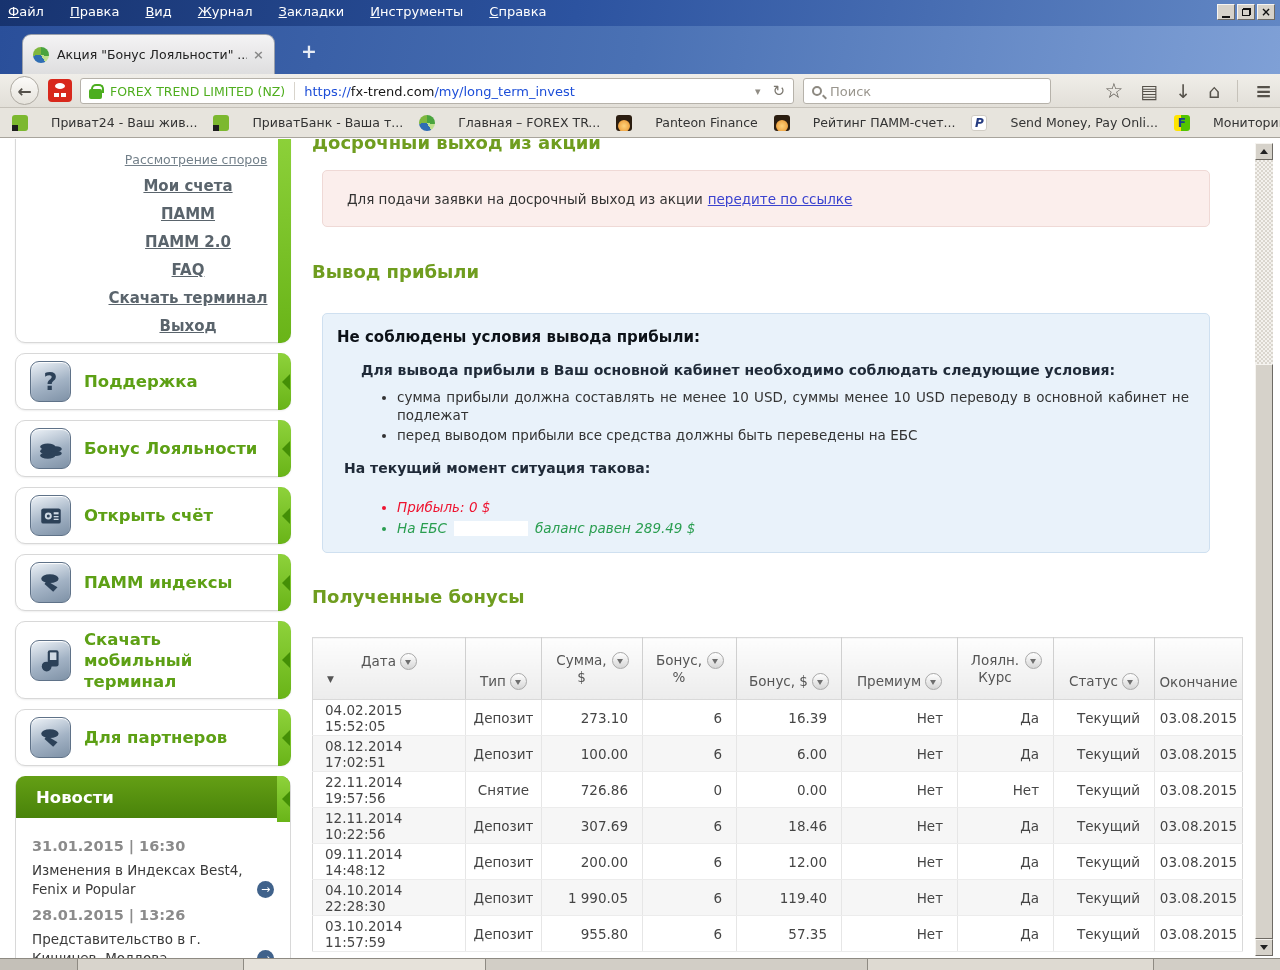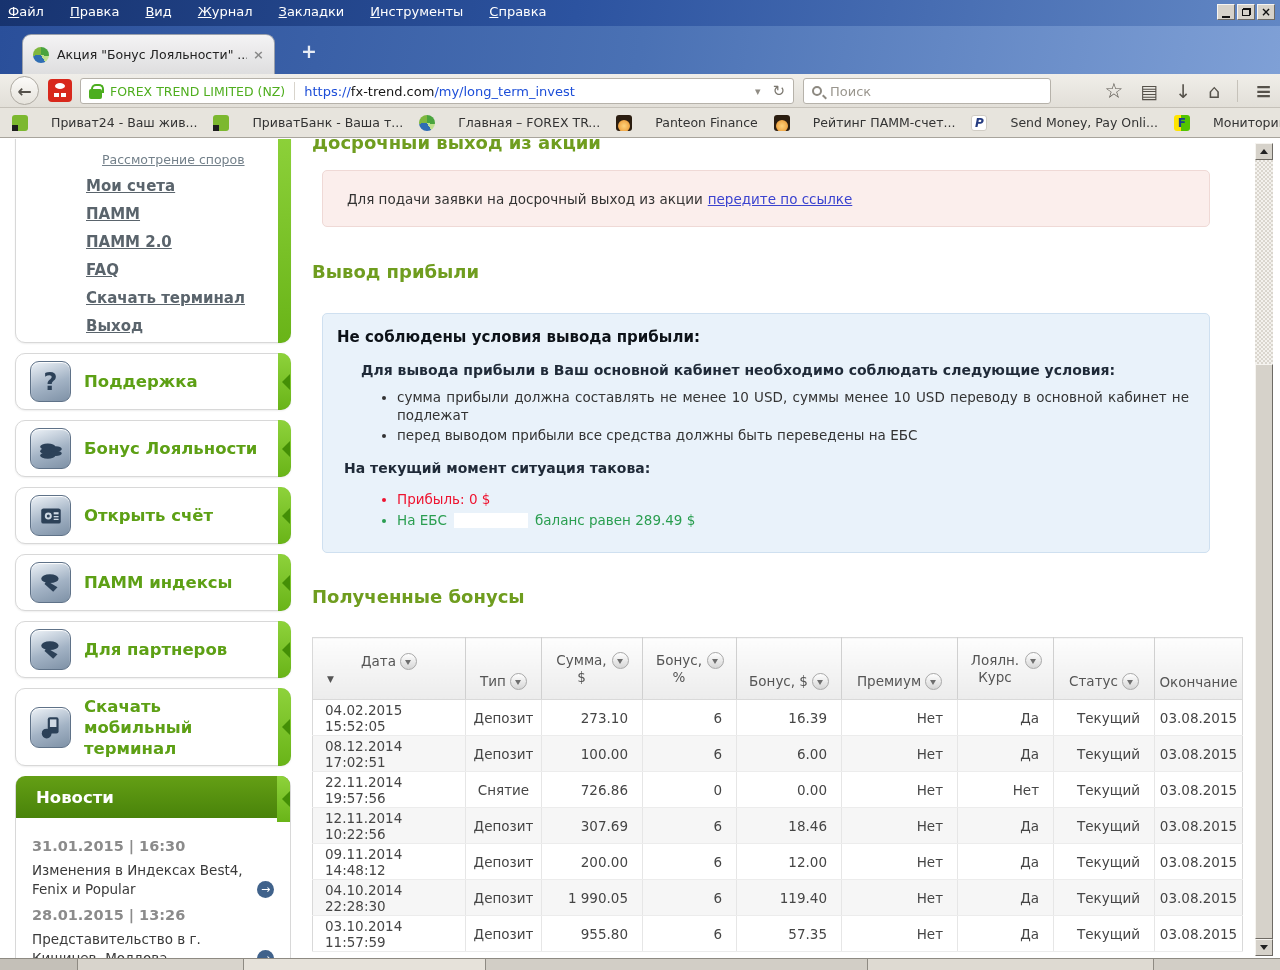--- a/index.html
+++ b/index.html
@@ -98,21 +98,21 @@
   .page { position:absolute; left:0; top:139px; width:1280px; height:819px; background:#fff; overflow:hidden; }
 
   
   .sidebar { position:absolute; left:15px; top:-12px; width:276px; display:flex; flex-direction:column; gap:10px; }
   .sbox { position:relative; background:#fff; border:1px solid #d8d8d8; border-radius:10px;
     box-shadow:0 1px 2px rgba(0,0,0,0.07); }
   .sbox::after { content:""; position:absolute; top:-1px; right:-1px; bottom:-1px; width:13px;
     background:linear-gradient(#8ed23b,#69b418); border-radius:0 10px 10px 0; }
   .notch { position:absolute; right:0; top:50%; margin-top:-8px; width:0; height:0; z-index:2;
     border:8px solid transparent; border-right:8px solid #448f06; }
-  .box-links { height:216px; padding:24px 0 0 70px; }
+  .box-links { height:216px; padding:24px 0 0 70px;text-align:center; }
   .top-link { display:block; font-size:12.5px; color:#73808a; text-decoration:underline;
     margin:0 0 10px 16px; }
   .side-link { display:block; font-size:15px; font-weight:bold; color:#5a646c;
     text-decoration:underline; margin-bottom:10px; }
   .sbtn { height:57px; display:flex; align-items:center; padding:0 24px 0 14px; }
   .sbtn.tall { height:78px; }
   .sicon { width:41px; height:41px; border-radius:9px; flex:none;
     background:linear-gradient(160deg,#eef3f8,#a3b3c5 55%,#7e91a6); border:1px solid #5f7288;
     box-shadow:inset 0 1px 1px #fff; display:flex; align-items:center; justify-content:center;
     color:#2c4158; font-weight:bold; }
@@ -144,21 +144,21 @@
     border:1px solid #efd9d6; border-radius:5px; display:flex; align-items:center; padding-left:24px;
     font-size:13.5px; color:#333; }
   .pink-link { color:#3b43cf; text-decoration:underline; margin-left:5px; }
   .bluebox { position:absolute; left:12px; top:174px; width:888px; height:240px; background:#e9f2fa;
     border:1px solid #cfe0f0; border-radius:5px; padding:14px 20px 0 14px; font-size:13.5px; color:#333; }
   .bb-title { font-weight:bold; color:#0d1218; font-size:15px; }
   .bb-intro { font-weight:bold; color:#1f2a38; font-size:14px; margin:16px 0 0 24px; }
   .bb-list { margin-top:11px; padding-left:60px; }
   .bb-list li { text-align:justify; line-height:17.5px; margin-bottom:3px; }
   .bb-cur { font-weight:bold; color:#1f2a38; font-size:14px; margin:15px 0 0 7px; }
-  .bb-status { margin-top:13px; padding-left:60px; }
+  .bb-status { margin-top:21px; padding-left:60px;font-style:italic; }
   .bb-status li { line-height:21px; }
   .li-red { color:#ee1430; }
   .li-green { color:#2a9e50; }
   .redact { display:inline-block; width:74px; height:15px; background:#fff; vertical-align:middle;
     margin:0 7px; }
 
   
   .btable { position:absolute; left:2px; top:498px; width:930px; border-collapse:collapse;
     table-layout:fixed; font-size:13.5px; color:#454545; border:1px solid #d9d9d9; background:#fff; }
   .btable th { height:62px; background:linear-gradient(#fdfdfd,#ececec); border-right:1px solid #d0d0d0;
@@ -354,40 +354,40 @@
       <div class="sbox sbtn">
         <span class="sicon">
           <svg width="26" height="26" viewBox="0 0 24 24" fill="#2c4158">
               <ellipse cx="11" cy="8" rx="8" ry="4"></ellipse>
               <path d="M8 10 L18 16 L14 20 L6 13 Z"></path>
             </svg>
         </span>
         <span class="sbtn-label">ПАММ индексы</span>
         <span class="notch"></span>
       </div>
-      <div class="sbox sbtn">
-        <span class="sicon">
-          <svg width="26" height="26" viewBox="0 0 24 24" fill="#2c4158">
-              <ellipse cx="11" cy="8" rx="8" ry="4"></ellipse>
-              <path d="M8 10 L18 16 L14 20 L6 13 Z"></path>
-            </svg>
-        </span>
-        <span class="sbtn-label">Для партнеров</span>
-        <span class="notch"></span>
-      </div>
       <div class="sbox sbtn tall">
         <span class="sicon">
           <svg width="26" height="26" viewBox="0 0 24 24" fill="#2c4158">
               <rect x="9" y="3" width="10" height="15" rx="2"></rect>
               <rect x="11" y="5" width="6" height="7" fill="#cfd9e4"></rect>
               <circle cx="8" cy="18" r="4.5"></circle>
               <rect x="4" y="14" width="6" height="6" rx="3"></rect>
             </svg>
         </span>
         <span class="sbtn-label">Скачать мобильный терминал</span>
+        <span class="notch"></span>
+      </div>
+      <div class="sbox sbtn">
+        <span class="sicon">
+          <svg width="26" height="26" viewBox="0 0 24 24" fill="#2c4158">
+              <ellipse cx="11" cy="8" rx="8" ry="4"></ellipse>
+              <path d="M8 10 L18 16 L14 20 L6 13 Z"></path>
+            </svg>
+        </span>
+        <span class="sbtn-label">Для партнеров</span>
         <span class="notch"></span>
       </div>
 
       <div class="snews">
         <div class="snews-header">
           <span>Новости</span>
           <span class="notch"></span>
         </div>
         <div class="snews-body">
           <div class="news-date">31.01.2015 | 16:30</div>

